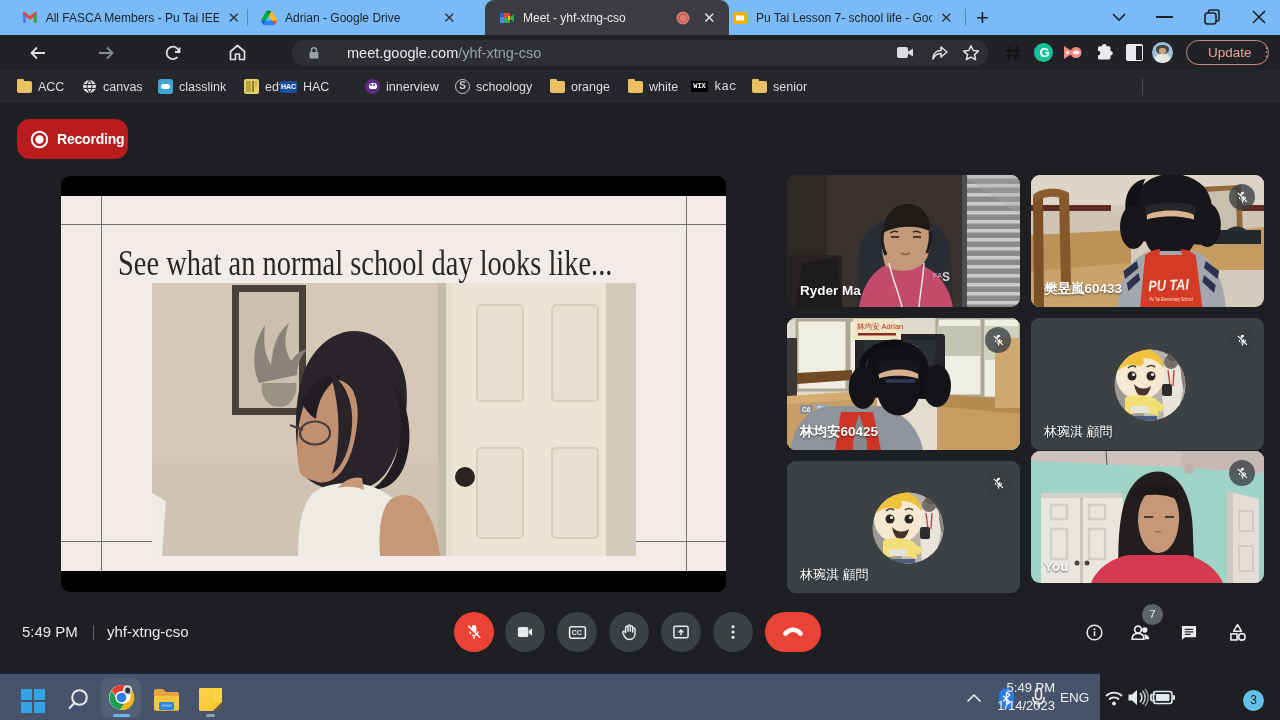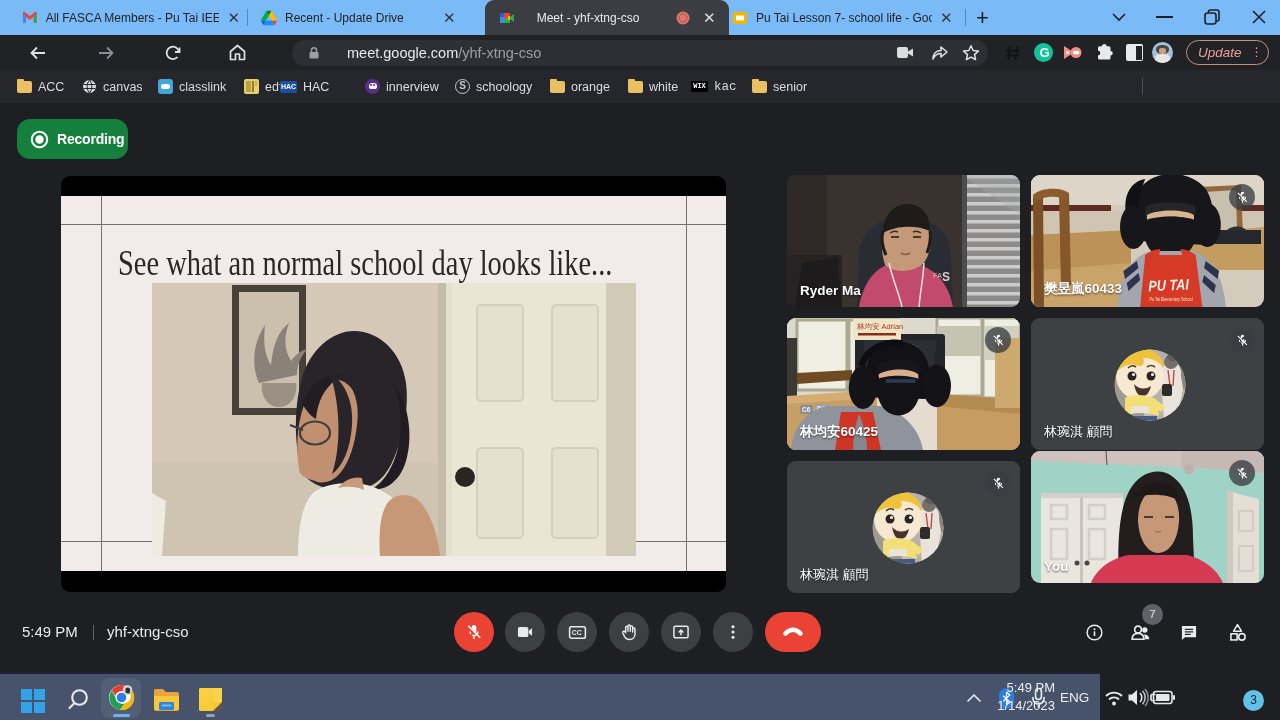--- a/index.html
+++ b/index.html
@@ -16,21 +16,21 @@
   
   #toolbar { position:absolute; left:0; top:35px; width:1280px; height:35px; background:#212226; }
   #omnibox { position:absolute; left:292px; top:5px; width:696px; height:26px; background:#2e2f34; border-radius:13px; }
   
   #bookmarks { position:absolute; left:0; top:70px; width:1280px; height:33px; background:#26272c; }
   .bm { position:absolute; top:0; height:33px; display:flex; align-items:center; gap:6px; color:#dadce0; font-size:12.5px; }
   .folderico { width:15px; height:12px; background:#eac162; border-radius:2px; position:relative; }
   .folderico:before { content:""; position:absolute; left:0; top:-2px; width:7px; height:3px; background:#eac162; border-radius:1px 1px 0 0; }
   
   #meet { position:absolute; left:0; top:103px; width:1280px; height:569px; background:#1e1f23; }
-  #recpill { position:absolute; left:17px; top:16px; width:111px; height:40px; background:#15803d; border-radius:13px; display:flex; align-items:center; color:#fff; font-weight:bold; font-size:14px; letter-spacing:-0.2px; }
+  #recpill { position:absolute; left:17px; top:16px; width:111px; height:40px; background:#b91c1c; border-radius:13px; display:flex; align-items:center; color:#fff; font-weight:bold; font-size:14px; letter-spacing:-0.2px; }
   #presbar { position:absolute; left:146px; top:16px; width:1117px; height:40px; background:#3a3d41; border-radius:10px; display:flex; align-items:center; }
   #presbar .ptext { color:#e8eaed; font-weight:bold; font-size:14.5px; margin-left:15px; }
   #stage { position:absolute; left:61px; top:73px; width:665px; height:416px; background:#000; border-radius:9px; overflow:hidden; }
   #slide { position:absolute; left:0px; top:20px; width:665px; height:375px; background:#f2ebe9; }
   .tilename { position:absolute; left:13px; bottom:9px; color:#fff; font-size:13.5px; font-weight:bold; text-shadow:0 1px 2px rgba(0,0,0,.6); }
   .tile { position:absolute; width:233px; height:132px; border-radius:9px; overflow:hidden; background:#3c4043; }
   .micoff { position:absolute; right:9px; top:9px; width:26px; height:26px; border-radius:50%; background:rgba(58,62,66,.78); display:flex; align-items:center; justify-content:center; }
   
   #meetbottom { position:absolute; left:0; top:497px; width:1280px; height:72px; color:#e8eaed; }
   .ctrl { position:absolute; top:12px; width:40px; height:40px; border-radius:50%; background:#3c4043; display:flex; align-items:center; justify-content:center; }
@@ -55,33 +55,33 @@
     <div class="tabdivider" style="left:247px;"></div>
     <div class="tab" style="left:261px; width:212px;">
       <svg width="16" height="16" viewBox="0 0 87.3 78" style="margin-right:8px;">
         <path d="m6.6 66.85 3.85 6.65c.8 1.4 1.95 2.5 3.3 3.3l13.75-23.8h-27.5c0 1.55.4 3.1 1.2 4.5z" fill="#0066da"></path>
         <path d="m43.65 25-13.75-23.8c-1.35.8-2.5 1.9-3.3 3.3l-25.4 44a9.06 9.06 0 0 0 -1.2 4.5h27.5z" fill="#00ac47"></path>
         <path d="m73.55 76.8c1.35-.8 2.5-1.9 3.3-3.3l1.6-2.75 7.65-13.25c.8-1.4 1.2-2.95 1.2-4.5h-27.502l5.852 11.5z" fill="#ea4335"></path>
         <path d="m43.65 25 13.75-23.8c-1.35-.8-2.9-1.2-4.5-1.2h-18.5c-1.6 0-3.15.45-4.5 1.2z" fill="#00832d"></path>
         <path d="m59.8 53h-32.3l-13.75 23.8c1.35.8 2.9 1.2 4.5 1.2h50.8c1.6 0 3.15-.45 4.5-1.2z" fill="#2684fc"></path>
         <path d="m73.4 26.5-12.7-22c-.8-1.4-1.95-2.5-3.3-3.3l-13.75 23.8 16.15 28h27.45c0-1.55-.4-3.1-1.2-4.5z" fill="#ffba00"></path>
       </svg>
-      <span class="tabtitle" style="width:150px;">Recent - Update Drive</span>
+      <span class="tabtitle" style="width:150px;">Adrian - Google Drive</span>
       <span class="tabx">✕</span>
     </div>
     <div class="activetab" style="left:485px; width:244px;">
       <svg width="16" height="16" viewBox="0 0 16 16" style="margin:0 8px 0 14px;">
         <rect x="1" y="3" width="4" height="4" fill="#1967d2"></rect>
         <rect x="1" y="7" width="4" height="6" fill="#4285f4"></rect>
         <rect x="5" y="3" width="6" height="5" fill="#ea4335"></rect>
         <rect x="5" y="8" width="6" height="5" fill="#34a853"></rect>
         <rect x="9" y="6" width="2" height="4" fill="#fbbc05"></rect>
         <path d="M11 7 L15 4 V12 L11 9 Z" fill="#34a853"></path>
       </svg>
-      <span class="tabtitle" style="width:130px;text-align:center;">Meet - yhf-xtng-cso</span>
+      <span class="tabtitle" style="width:130px;">Meet - yhf-xtng-cso</span>
       <svg width="16" height="16" viewBox="0 0 16 16" style="margin-left:22px;">
           <circle cx="8" cy="8" r="6.5" fill="#dd7a6e"></circle>
           <circle cx="8" cy="8" r="4" fill="none" stroke="#c05c52" stroke-width="1.5"></circle>
         </svg>
       <span class="tabx" style="color:#dfe1e5; margin-left:12px;">✕</span>
     </div>
     <div class="tab" style="left:732px; width:226px;">
       <svg width="16" height="16" viewBox="0 0 16 16" style="margin-right:8px;">
         <rect x="1" y="2" width="14" height="12" rx="2" fill="#f4b400"></rect>
         <rect x="4" y="5.5" width="8" height="5" fill="#fff"></rect>
@@ -154,21 +154,21 @@
       </svg>
     <div class="abs" style="left:1126px; top:9px; width:17px; height:17px; background:#e8eaed; border-radius:2px;">
         <div style="position:absolute; right:1.5px; top:1.5px; width:6px; height:14px; background:#212226;"></div>
       </div>
     <div class="abs" style="left:1152px; top:7px; width:21px; height:21px; border-radius:50%; background:#9ec3de; overflow:hidden;">
       <div style="position:absolute; left:4px; top:3px; width:13px; height:9px; background:#4c4540; border-radius:45%;"></div>
       <div style="position:absolute; left:7px; top:6px; width:7px; height:6px; background:#caa183; border-radius:40%;"></div>
       <div style="position:absolute; left:3px; top:12px; width:15px; height:9px; background:#e8e4de; border-radius:40% 40% 0 0;"></div>
     </div>
     <div class="abs" style="left:1186px; top:5px; width:83px; height:25px; border:1px solid #c88c80; border-radius:13px; color:#e9a196; font-size:13.5px; display:flex; align-items:center;">
-      <span style="margin-left:11px;font-style:italic;">Update</span>
+      <span style="margin-left:21px;">Update</span>
       <span style="margin-left:9px; letter-spacing:0; font-size:12px; line-height:5px; display:inline-block;">⋮</span>
     </div>
   </div>
 
   <div id="bookmarks">
     <div class="bm" style="left:17px;"><span class="folderico"></span>ACC</div>
     <div class="bm" style="left:82px;"><svg width="15" height="15" viewBox="0 0 15 15">
           <circle cx="7.5" cy="7.5" r="6.5" fill="#d8dadd"></circle>
           <path d="M1.5 5.5 H13.5 M1.5 9.5 H13.5 M7.5 1 a10 10 0 0 1 0 13 M7.5 1 a10 10 0 0 0 0 13" stroke="#26272c" stroke-width="1" fill="none"></path>
         </svg>canvas</div>

